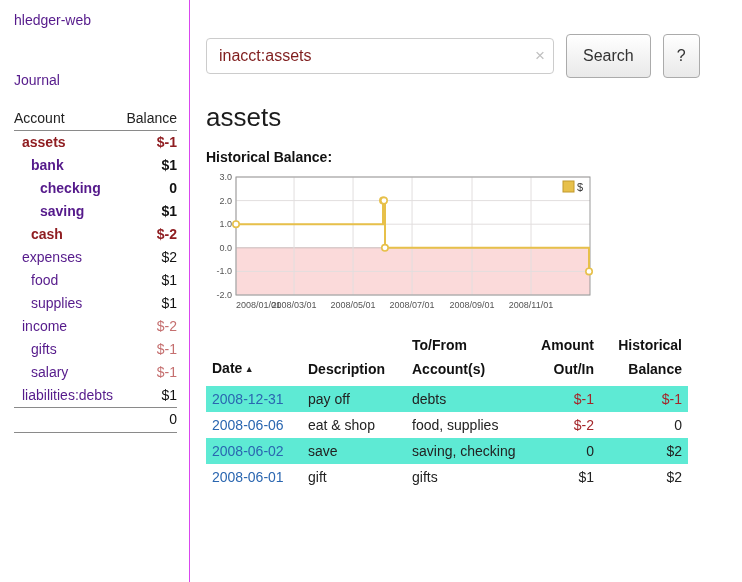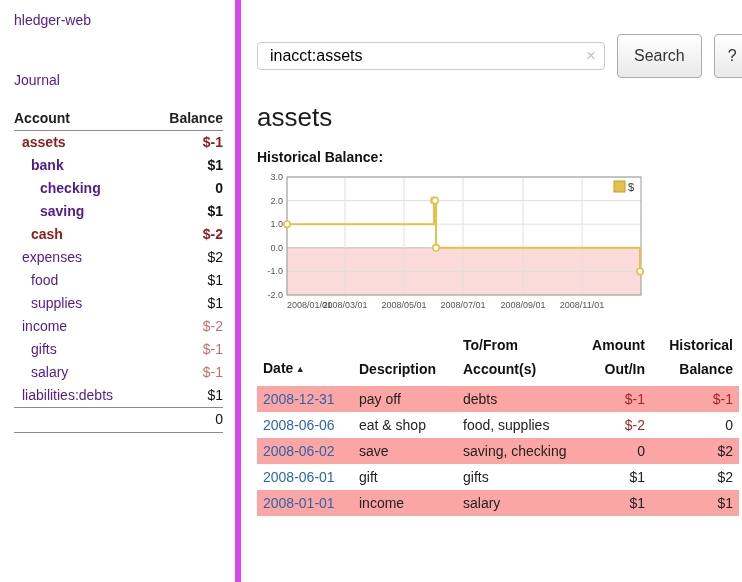--- a/index.html
+++ b/index.html
@@ -8,31 +8,31 @@
     font-family: "Liberation Sans", sans-serif;
     background: #ffffff;
     color: #222;
     font-size: 14px;
     overflow: hidden;
   }
   .app { display: flex; height: 100%; }
 
   
   .sidebar {
-    width: 241px;
-    border-right: 6px solid #d946ef;
+    width: 190px;
+    border-right: 1px solid #d946ef;
     padding: 12px 12px 0 14px;
     flex-shrink: 0;
   }
   a { color: #551a8b; text-decoration: none; cursor: pointer; }
   .app-title { font-size: 14px; }
   .journal-link { margin-top: 44px; font-size: 14px; }
   table.accounts { width: 100%; border-collapse: collapse; margin-top: 20px; font-size: 14px; }
   table.accounts th {
-    font-weight: bold; color: #222; text-align: left;
+    font-weight: normal; color: #222; text-align: left;
     border-bottom: 1px solid #8a8a8a; padding: 2px 0 4px 0;
   }
   table.accounts th.th-bal { text-align: right; }
   table.accounts td { padding: 2px 0; line-height: 19px; }
   .acct { display: inline-block; }
   .acct.neg { color: #8f1d21; }
   .bal { text-align: right; color: #111; }
   .bal.neg { color: #8f1d21; }
   .bal.dim-neg { color: #c56f6f; }
   .b { font-weight: bold; }
@@ -41,24 +41,24 @@
     border-bottom: 1px solid #8a8a8a;
     padding: 2px 0 3px 0;
   }
 
   
   .main { flex: 1; padding: 8px 10px 0 16px; }
   h1 { font-size: 31px; font-weight: 400; color: #1c1c1c; letter-spacing: 0.2px; }
   .searchbar { display: flex; align-items: center; gap: 12px; margin-top: 26px; }
   .search-wrap { position: relative; width: 348px; }
   .search-wrap input {
-    width: 100%; height: 28px;
+    width: 100%; height: 36px;
     border: 1px solid #cccccc; border-radius: 4px;
     padding: 0 30px 0 12px;
-    font-size: 16px; color: #000000;
+    font-size: 16px; color: #7f1d1d;
     font-family: "Liberation Sans", sans-serif;
     outline: none;
   }
   .search-wrap .clear {
     position: absolute; right: 9px; top: 50%;
     transform: translateY(-54%);
     color: #c0c0c0; font-size: 17px; line-height: 1;
   }
   .btn {
     height: 44px; padding: 0 16px;
@@ -79,21 +79,21 @@
   table.register col.c-desc { width: 104px; }
   table.register col.c-acct { width: 118px; }
   table.register col.c-amt  { width: 76px; }
   table.register col.c-bal  { width: 88px; }
   table.register th {
     font-weight: bold; color: #111; text-align: left;
     vertical-align: bottom; padding: 3px 6px 5px 6px; line-height: 24px;
   }
   table.register th.r, table.register td.r { text-align: right; }
   table.register td { padding: 4px 6px; vertical-align: top; line-height: 18px; }
-  tr.shaded { background: #fca5a5; }
+  tr.shaded { background: #5eead4; }
   td.neg { color: #a3262a; }
   .date-link { color: #2a66b0; }
   .sort { font-size: 9px; color: #222; vertical-align: 1px; }
 </style>
 </head>
 <body>
 
 <div class="app">
 
   <aside class="sidebar">
@@ -259,24 +259,17 @@
             <td class="r">0</td>
             <td class="r">$2</td>
           </tr>
           <tr>
             <td><a class="date-link">2008-06-01</a></td>
             <td>gift</td>
             <td>gifts</td>
             <td class="r">$1</td>
             <td class="r">$2</td>
           </tr>
-          <tr class="shaded">
-            <td><a class="date-link">2008-01-01</a></td>
-            <td>income</td>
-            <td>salary</td>
-            <td class="r">$1</td>
-            <td class="r">$1</td>
-          </tr>
         </tbody>
     </table>
   </main>
 
 </div>
 
 </body></html>

